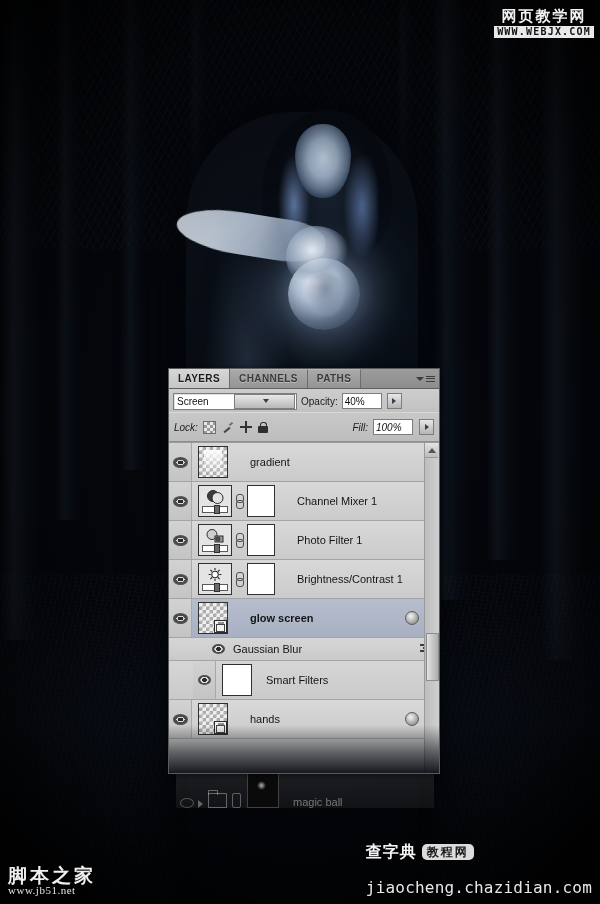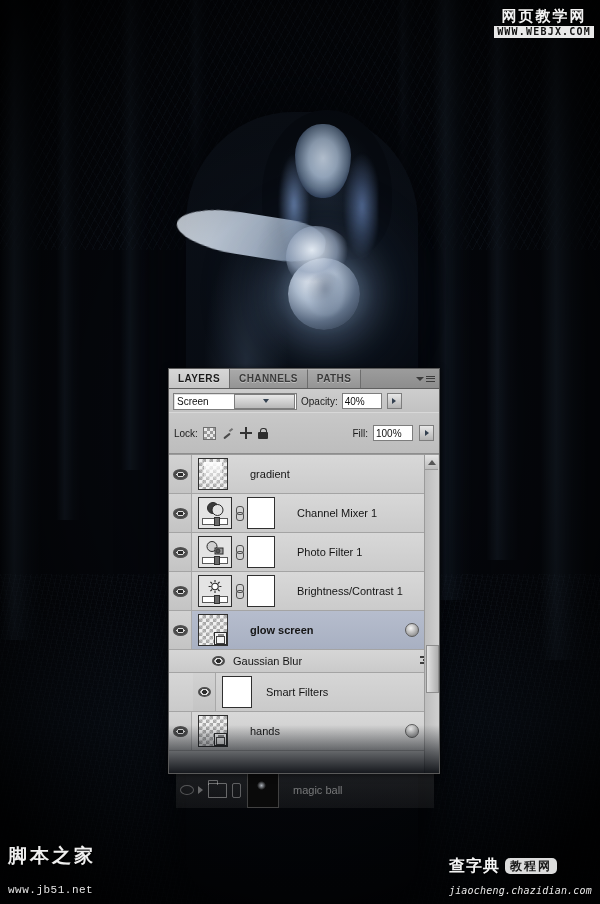--- a/index.html
+++ b/index.html
@@ -168,23 +168,23 @@
     height:14px;min-width:34px;display:flex;align-items:center;justify-content:flex-start;
     background:#fff;border:1px solid #7d7d7d;padding:0 2px;font-size:10px;
   }
   .spin{
     width:13px;height:14px;display:flex;align-items:center;justify-content:center;
     background:linear-gradient(180deg,#e8e8e8,#b4b4b4);border:1px solid #7d7d7d;margin-left:1px;
   }
   .spin i{width:0;height:0;border-top:3.5px solid transparent;border-bottom:3.5px solid transparent;border-left:4px solid #33404f;}
 
   .row-lock{
-    display:flex;align-items:center;gap:5px;height:20px;padding:10px 5px;
+    display:flex;align-items:center;gap:5px;height:20px;padding:4px 5px;
     background:linear-gradient(180deg,#c8c8c8,#bdbdbd);
-    border-bottom:1px solid #8e8e8e;border-top:1px solid #d8d8d8;
+    border-bottom:1px solid #8e8e8e;border-top:1px solid #d8d8d8;font-style:italic;
   }
   .lockicons{display:flex;align-items:center;gap:6px;}
   .ck{
     width:11px;height:11px;border:1px solid #6e6e6e;
     background-image:linear-gradient(45deg,#9a9a9a 25%,transparent 25%,transparent 75%,#9a9a9a 75%),
                      linear-gradient(45deg,#9a9a9a 25%,#e9e9e9 25%,#e9e9e9 75%,#9a9a9a 75%);
     background-size:6px 6px;background-position:0 0,3px 3px;
   }
   .brush{width:12px;height:11px;position:relative;}
   .brush:before{content:"";position:absolute;left:1px;top:7px;width:8px;height:2px;background:#4a4a4a;transform:rotate(-38deg);border-radius:1px;}
@@ -302,21 +302,21 @@
 
   
   .panel-fade{
     position:absolute;left:0;right:0;bottom:0;height:48px;pointer-events:none;
     background:linear-gradient(180deg, rgba(8,12,18,0) 0%, rgba(8,12,18,.55) 55%, rgba(6,9,14,.92) 100%);
   }
 
   
   #ghost-row{
     position:absolute;left:176px;top:772px;width:258px;height:36px;
-    display:flex;align-items:center;
+    display:flex;align-items:flex-end;
     background:linear-gradient(180deg, rgba(150,150,150,.17), rgba(110,110,110,.13));
     color:rgba(205,205,205,.52);font-size:11px;
   }
   .g-eye{flex:0 0 22px;display:flex;align-items:center;justify-content:center;}
   .g-eyeglyph{width:12px;height:8px;border-radius:50%;border:1px solid rgba(200,200,200,.35);}
   .g-tri{width:0;height:0;border-top:4px solid transparent;border-bottom:4px solid transparent;border-left:5px solid rgba(200,200,200,.45);margin-right:5px;}
   .g-folder{
     width:17px;height:13px;border:1px solid rgba(205,205,205,.45);border-radius:1px 1px 0 0;position:relative;margin-right:5px;
   }
   .g-folder:before{content:"";position:absolute;left:-1px;top:-4px;width:8px;height:4px;border:1px solid rgba(205,205,205,.45);border-bottom:none;border-radius:1px 1px 0 0;}
@@ -332,30 +332,30 @@
   
   .wm{position:absolute;text-align:center;line-height:1;}
   #wm-tr{right:6px;top:8px;}
   #wm-tr .cn{font-size:15px;font-weight:bold;color:#f2f2f2;letter-spacing:2px;
     text-shadow:1px 1px 0 #000,-1px -1px 0 #000,1px -1px 0 #000,-1px 1px 0 #000;}
   #wm-tr .en{margin-top:3px;font-size:10px;font-weight:bold;color:#111;background:#e9e9e9;
     letter-spacing:1.2px;padding:1px 3px;font-family:"DejaVu Sans Mono", monospace;}
   #wm-bl{left:8px;bottom:8px;text-align:left;}
   #wm-bl .cn{font-size:19px;font-weight:bold;color:#efefef;letter-spacing:3px;
     text-shadow:1px 1px 1px #000,-1px -1px 1px #000;}
-  #wm-bl .en{margin-top:20px;font-size:11px;color:#e4e4e4;letter-spacing:.5px;
-    font-family:Liberation Mono, monospace;text-shadow:1px 1px 1px #000;}
+  #wm-bl .en{margin-top:0;font-size:11px;color:#e4e4e4;letter-spacing:.5px;
+    font-family:Liberation Serif, serif;text-shadow:1px 1px 1px #000;}
   #wm-br{right:8px;bottom:8px;}
   #wm-br .line{display:flex;align-items:center;gap:5px;}
   #wm-br .cn1{font-size:16px;font-weight:bold;color:#f5f5f5;letter-spacing:1px;
     text-shadow:1px 1px 1px #000;}
   #wm-br .cn2{font-size:12px;font-weight:bold;color:#1a1a1a;background:#dcdcdc;
     padding:2px 5px;border-radius:5px;letter-spacing:2px;}
-  #wm-br .en{margin-top:12px;font-size:10px;color:#e8e8e8;letter-spacing:.2px;
-    font-family:"DejaVu Sans Mono", monospace;text-shadow:1px 1px 1px #000;font-style:italic;}
+  #wm-br .en{margin-top:20px;font-size:16px;color:#e8e8e8;letter-spacing:.2px;
+    font-family:"DejaVu Sans Mono", monospace;text-shadow:1px 1px 1px #000;}
 </style>
 </head>
 <body>
 
 <div id="stage">
 
   <div class="art">
     <div class="art-base"></div>
     <div class="canopy"></div>
 

